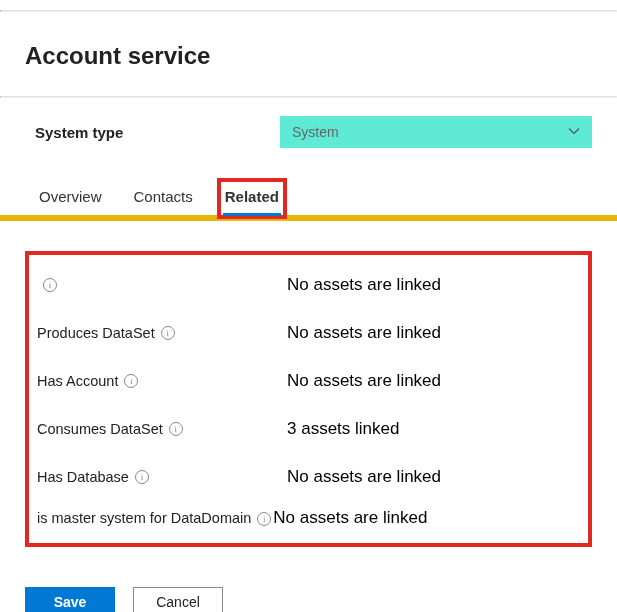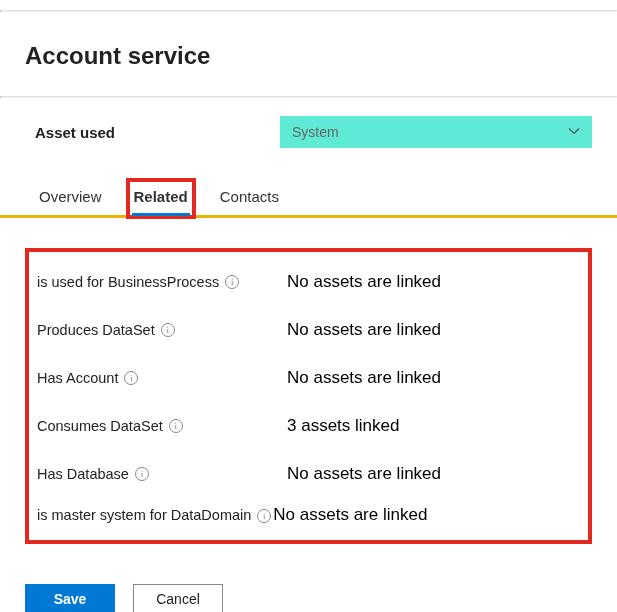--- a/index.html
+++ b/index.html
@@ -38,21 +38,21 @@
       padding: 0 12px;
       border: none;
       font-size: 14px;
       position: relative;
       max-width: 312px;
     }
     .asset-type-select .chev { color: #555; }
     .tabs {
       display: flex; gap: 24px;
       padding: 26px 25px 0 35px;
-      border-bottom: 3px solid #eab308;
+      border-bottom: 6px solid #eab308;
     }
     .tab {
       padding: 6px 4px 10px 4px;
       font-size: 15px;
       color: #333;
       cursor: pointer;
       position: relative;
     }
     .tab.active { font-weight: 600; }
     .tab.active::after {
@@ -111,41 +111,40 @@
 <div class="page">
 
 
   <hr class="divider">
 
   <h1 class="title">Account service</h1>
 
   <hr class="divider">
 
   <div class="asset-type-row">
-    <div class="asset-type-label">Asset used</div>
+    <div class="asset-type-label">System type</div>
     <div class="asset-type-select">
       <span>System</span>
       <span class="chev">
         <svg width="12" height="12" viewBox="0 0 12 12">
             <path d="M1 3.5 L6 8.5 L11 3.5" fill="none" stroke="#555" stroke-width="1.2"></path>
           </svg>
       </span>
     </div>
   </div>
 
   <div class="tabs">
     <div class="tab">Overview</div>
+    <div class="tab">Contacts</div>
     <div class="tab active highlighted">Related</div>
-    <div class="tab">Contacts</div>
   </div>
 
   <div class="related-block">
     <div class="rel-row">
       <div class="rel-label-cell">
-        <span>is used for BusinessProcess</span>
         <span class="info-icon">i</span>
       </div>
       <a class="rel-link">No assets are linked</a>
     </div>
     <div class="rel-row">
       <div class="rel-label-cell">
         <span>Produces DataSet</span>
         <span class="info-icon">i</span>
       </div>
       <a class="rel-link">No assets are linked</a>

